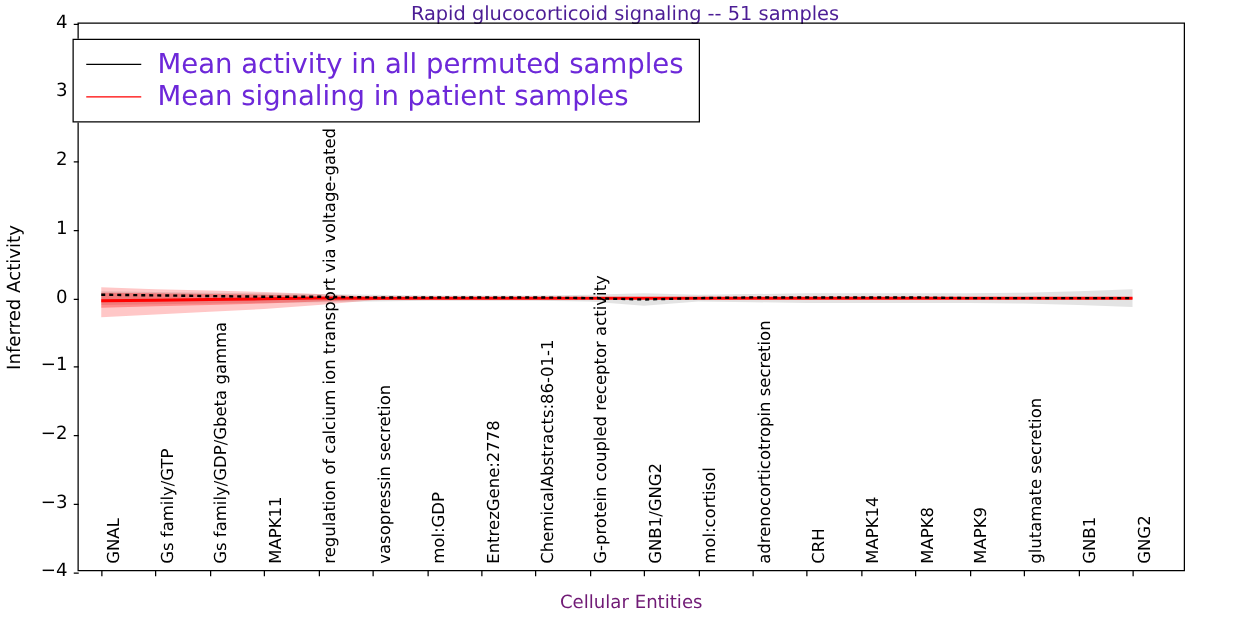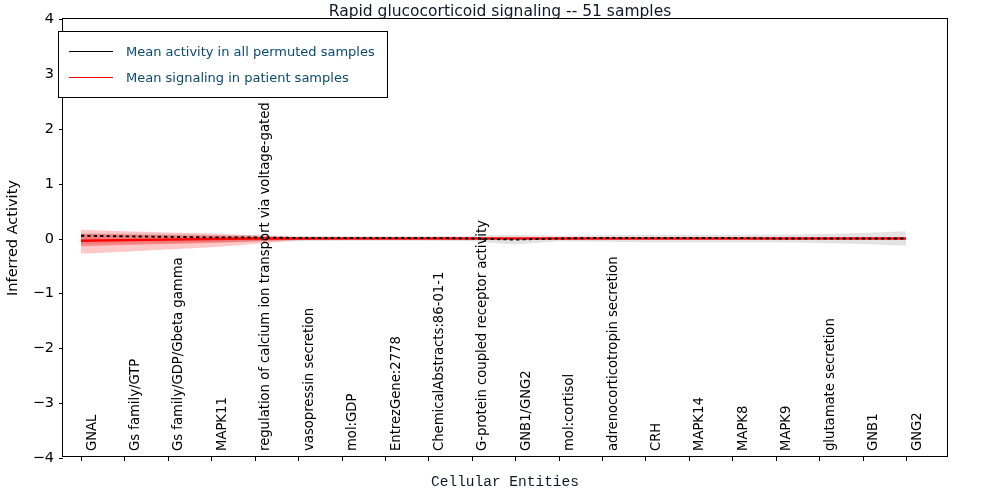--- a/index.html
+++ b/index.html
@@ -6,21 +6,21 @@
   body{
     width:1000px;height:500px;background:#ffffff;
     font-family:"DejaVu Sans","Liberation Sans",sans-serif;
     overflow:hidden;position:relative;
   }
   #figure{position:absolute;left:0;top:0;width:1000px;height:500px;}
 
   
   #title{
     position:absolute;left:0;top:0;width:1000px;
-    text-align:center;font-size:15.5px;color:#0f172a;
+    text-align:center;font-size:15.5px;color:#4c1d95;
     line-height:22px;white-space:nowrap;
   }
 
   
   #axes{
     position:absolute;left:62px;top:18px;width:886px;height:439px;
     border:1.15px solid #000;box-sizing:border-box;background:transparent;
   }
   #plotclip{position:absolute;left:0;top:0;width:100%;height:100%;overflow:hidden;}
   .ylab{
@@ -50,37 +50,37 @@
     position:absolute;left:-2px;top:50%;
     transform:translate(-50%,-50%) rotate(-90deg);
     transform-origin:center center;
     font-size:14.5px;color:#000;white-space:nowrap;
   }
   #ylabel-host{
     position:absolute;left:14px;top:18px;width:0;height:439px;
   }
   #xlabel{
     position:absolute;left:62px;top:474px;width:886px;
-    text-align:center;font-size:14.5px;color:#0f172a;white-space:nowrap;font-family:Liberation Mono, monospace;
+    text-align:center;font-size:14.5px;color:#701a75;white-space:nowrap;
   }
 
   
   #legend{
     position:absolute;left:58px;top:31px;
     border:1.15px solid #000;background:#fff;
     padding:6px 12px 7px 10px;
     box-sizing:border-box;z-index:40;
   }
   .legend-row{display:flex;align-items:center;height:26px;}
   .legend-swatch{
     width:44px;height:0;margin-right:13px;flex:0 0 auto;
   }
   .legend-swatch.k{border-top:1.5px solid #000000;}
   .legend-swatch.r{border-top:1.5px solid #ff0000;}
-  .legend-text{font-size:13px;color:#0c4a6e;white-space:nowrap;}
+  .legend-text{font-size:22px;color:#6d28d9;white-space:nowrap;}
 
   
   .xlab.overflow{z-index:5;}
 </style>
 </head>
 <body>
 
 <div id="figure">
 
   <div id="title">Rapid glucocorticoid signaling -- 51 samples</div>

